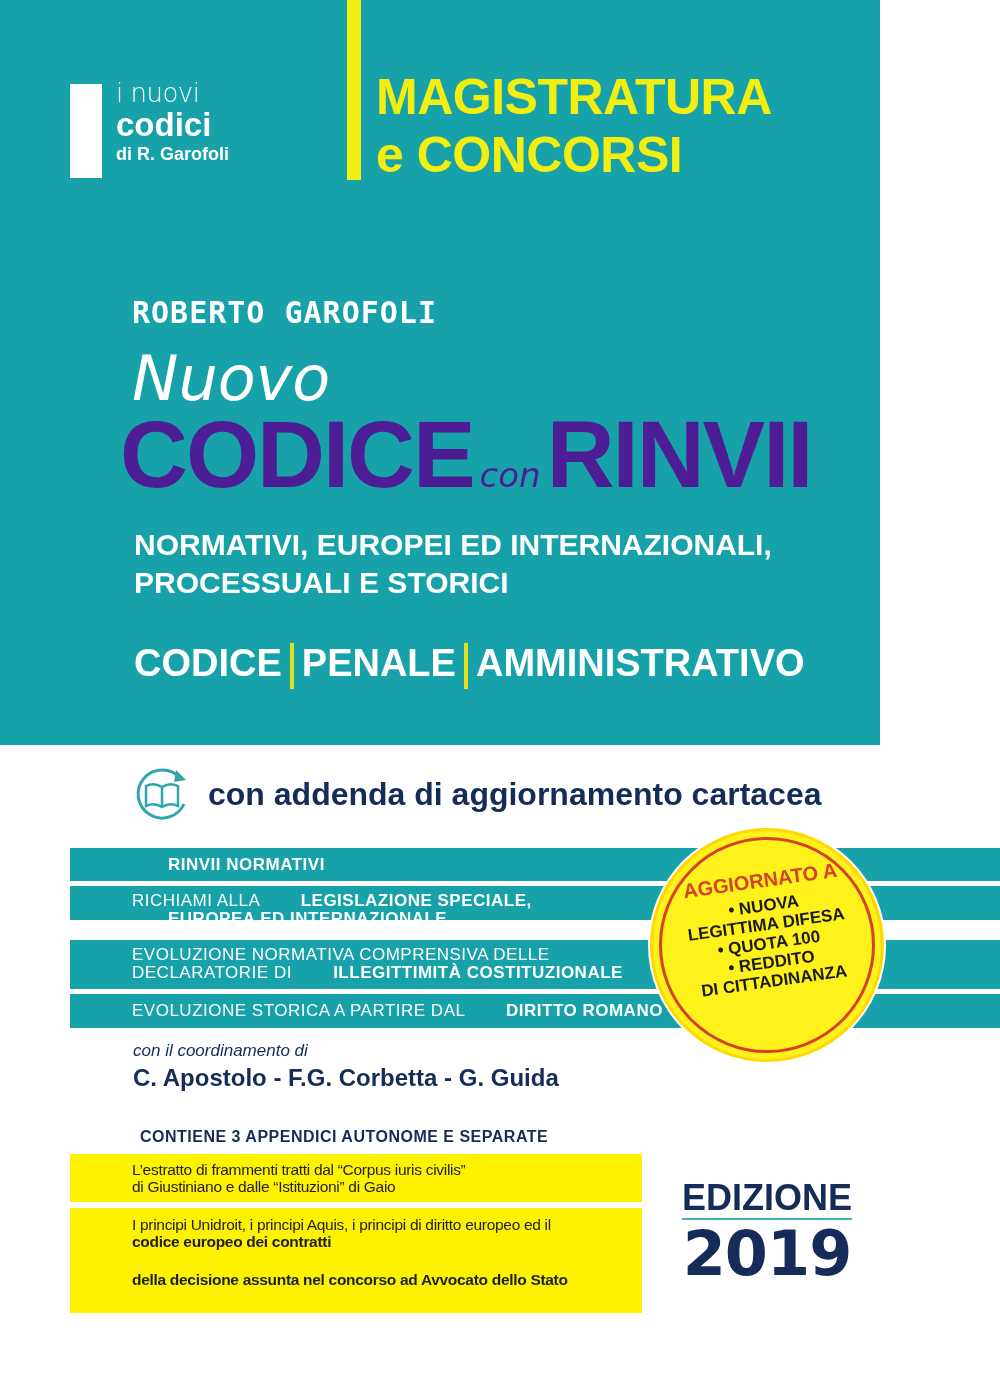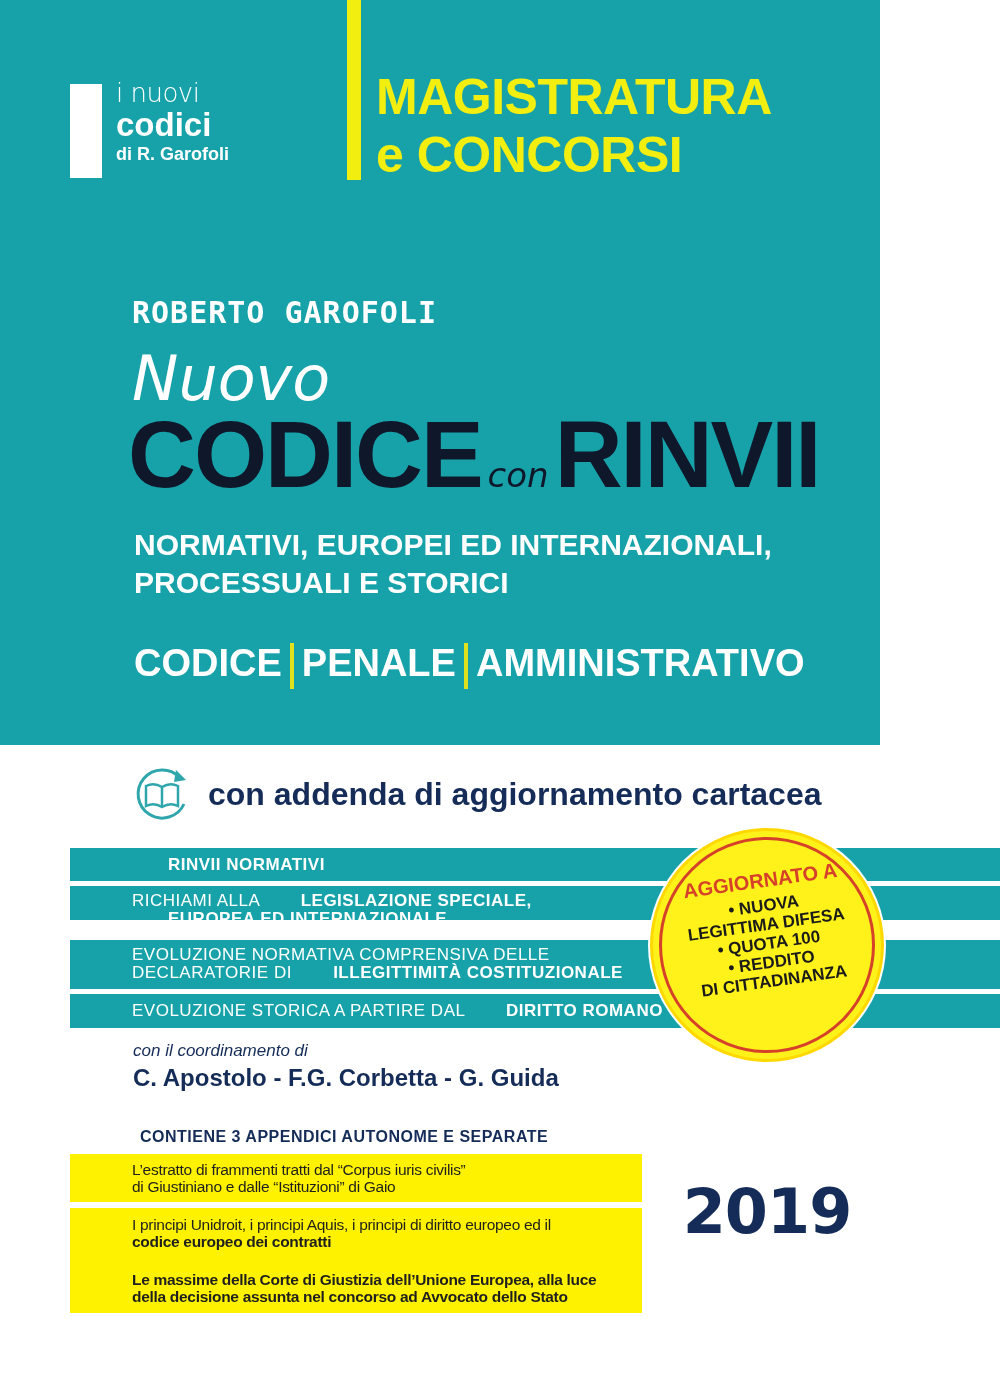--- a/index.html
+++ b/index.html
@@ -8,21 +8,21 @@
   .teal-panel { position:absolute; left:0; top:0; width:880px; height:745px; background:#17a2aa; }
   .series-bar { position:absolute; left:70px; top:84px; width:32px; height:94px; background:#ffffff; }
   .series-text { position:absolute; left:116px; top:80px; color:#fff; line-height:1; }
   .series-text .l1 { font-family:"DejaVu Sans", sans-serif; font-size:26px; font-weight:300; display:block; letter-spacing:-0.5px; }
   .series-text .l2 { font-size:33px; font-weight:bold; display:block; margin-top:2px; }
   .series-text .l3 { font-size:18px; font-weight:bold; display:block; margin-top:4px; }
   .yellow-vbar { position:absolute; left:347px; top:0; width:14px; height:180px; background:#f2ee10; }
   .collana { position:absolute; left:376px; top:68px; color:#f2ee10; font-weight:bold; font-size:50px; line-height:58px; letter-spacing:-0.5px; }
   .author { position:absolute; left:132px; top:295px; color:#fff; font-family:"DejaVu Sans Mono", monospace; font-weight:bold; font-size:30px; letter-spacing:1px; }
   .nuovo { position:absolute; left:132px; top:342px; color:#fff; font-family:"DejaVu Sans", sans-serif; font-style:italic; font-size:62px; font-weight:300; }
-  .title { position:absolute; left:128px; top:408px; color:#0f172a; font-weight:bold; font-size:94px; line-height:1; letter-spacing:-2px; white-space:nowrap; }
+  .title { position:absolute; left:120px; top:408px; color:#4c1d95; font-weight:bold; font-size:94px; line-height:1; letter-spacing:-2px; white-space:nowrap; }
   .title .con { font-family:"DejaVu Sans", sans-serif; font-style:italic; font-weight:normal; font-size:34px; letter-spacing:0; margin:0 6px; }
   .subtitle { position:absolute; left:134px; top:526px; color:#fff; font-weight:bold; font-size:30px; line-height:38px; }
   .areas { position:absolute; left:134px; top:642px; color:#fff; font-weight:bold; font-size:38px; white-space:nowrap; }
   .areas .sep { display:inline-block; width:4px; height:46px; background:#dfe21d; vertical-align:middle; margin:0 8px; }
   .addenda { position:absolute; left:132px; top:764px; display:flex; align-items:center; }
   .addenda svg { width:60px; height:60px; }
   .addenda span { color:#142c57; font-weight:bold; font-size:32px; margin-left:16px; }
   .stripe { position:absolute; left:70px; right:0; background:#17a2aa; color:#fff; }
   .stripe .txt { position:absolute; left:62px; font-size:17px; line-height:18px; letter-spacing:0.5px; text-transform:uppercase; }
   .stripe b { font-weight:bold;margin-left:36px; }
@@ -125,20 +125,20 @@
   </div>
 </div>
 <div class="yellow-row" style="top:1208px;height:68px;">
   <div class="txt" style="top:8px;">
     <div>I principi Unidroit, i principi Aquis, i principi di diritto europeo ed il</div>
     <div style="font-weight:bold;">codice europeo dei contratti</div>
   </div>
 </div>
 <div class="yellow-row" style="top:1263px;height:50px;">
   <div class="txt" style="top:8px;font-weight:bold;">
-    <div>Le massime della Corte di Giustizia dell’Unione Europea, alla luce</div>
     <div>della decisione assunta nel concorso ad Avvocato dello Stato</div>
   </div>
 </div>
 
 <div class="edition">
+  <span class="ed">EDIZIONE</span>
   <span class="yr">2019</span>
 </div>
 
 </body></html>

